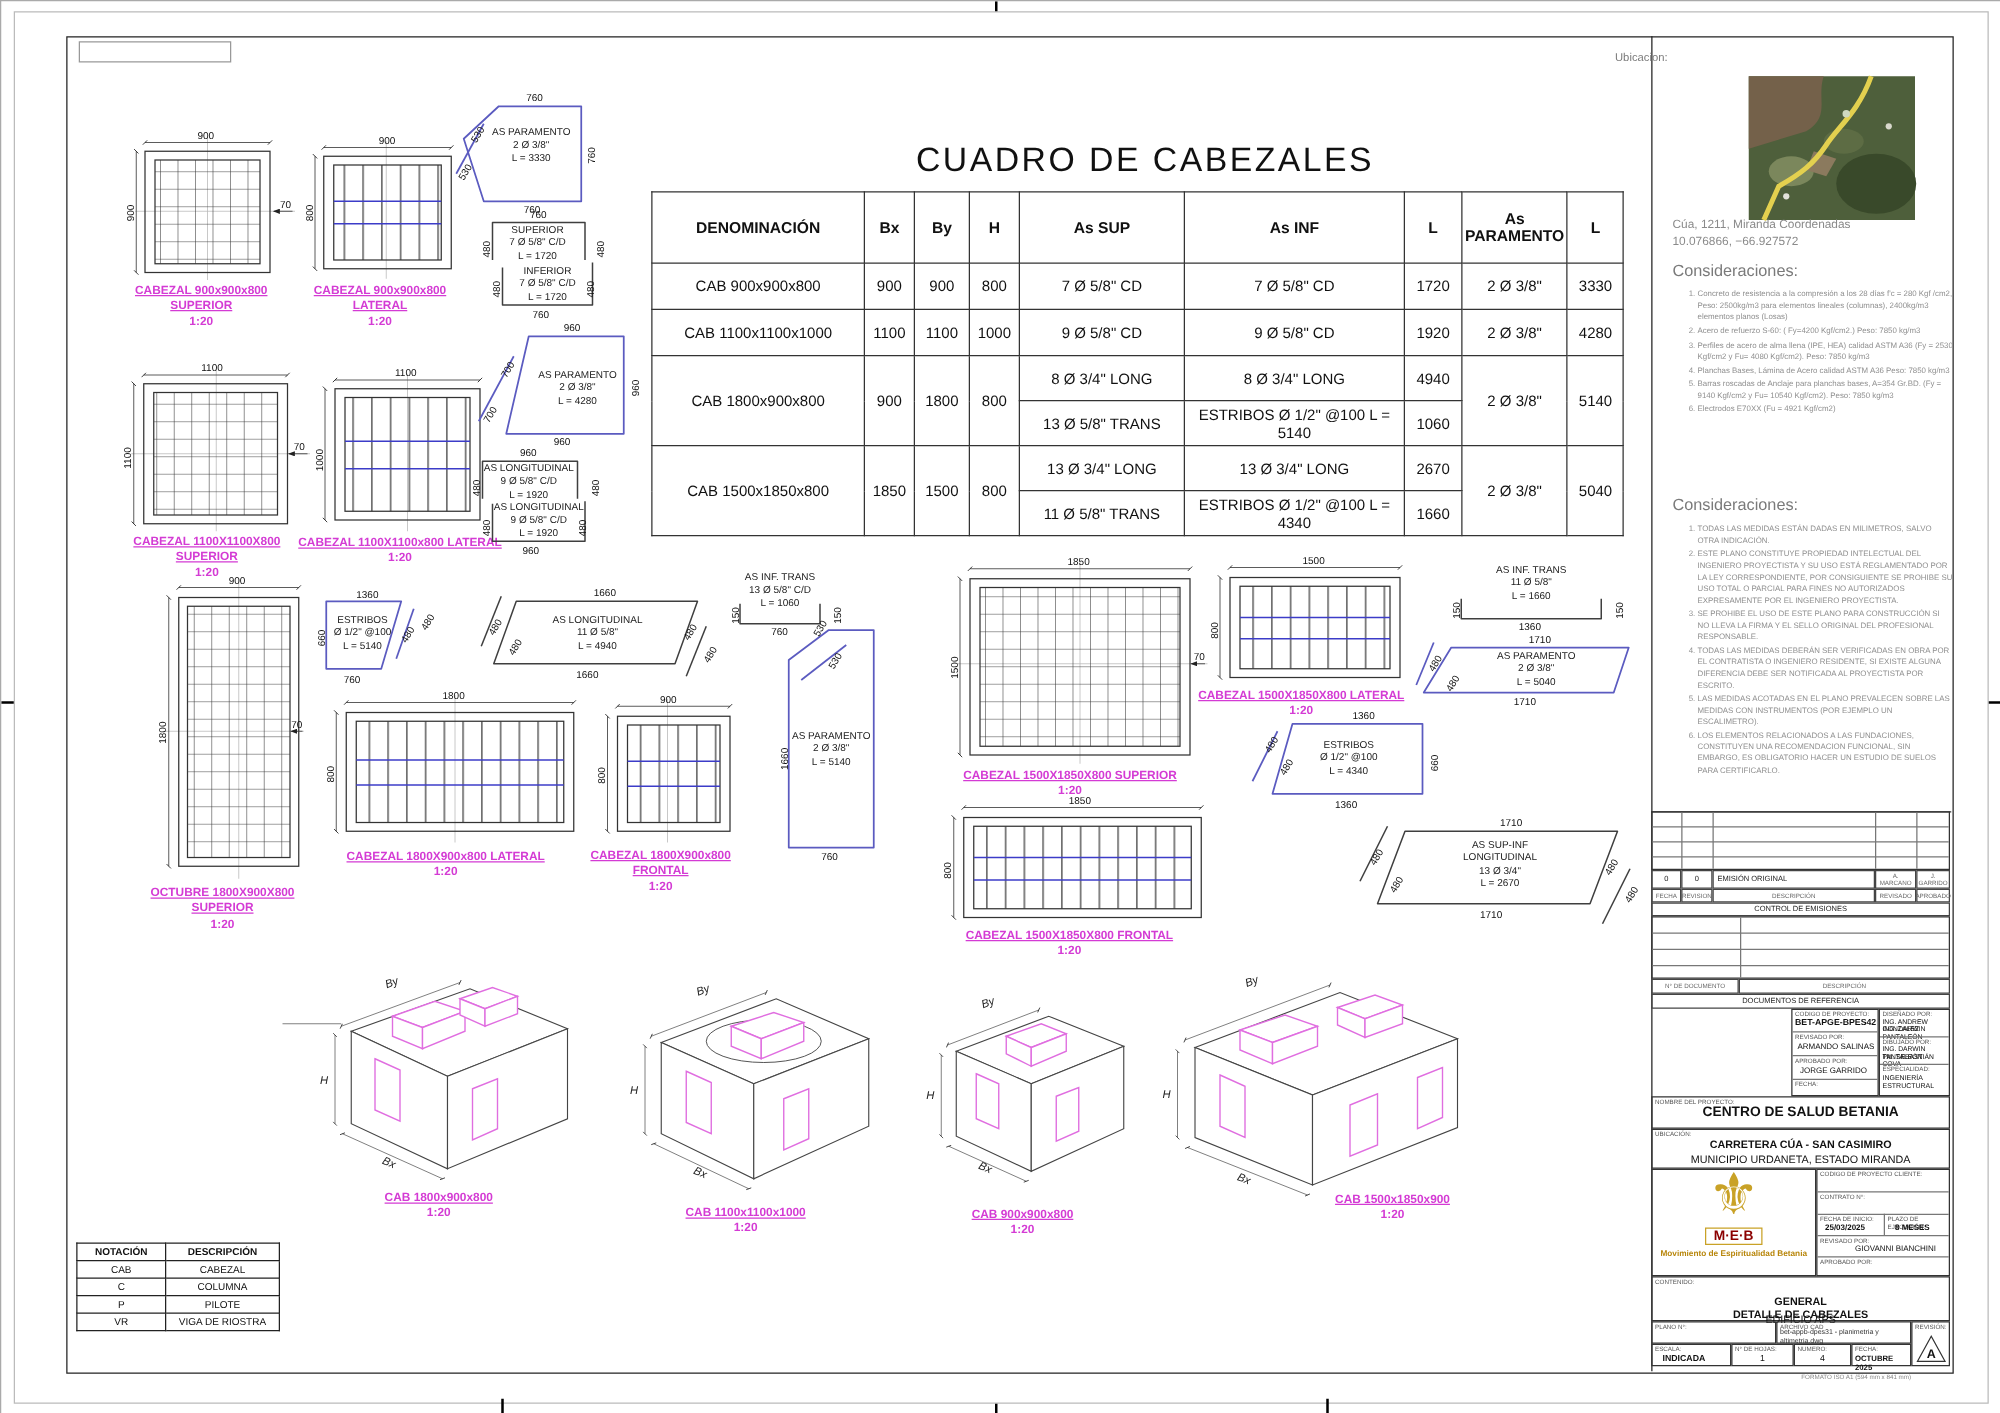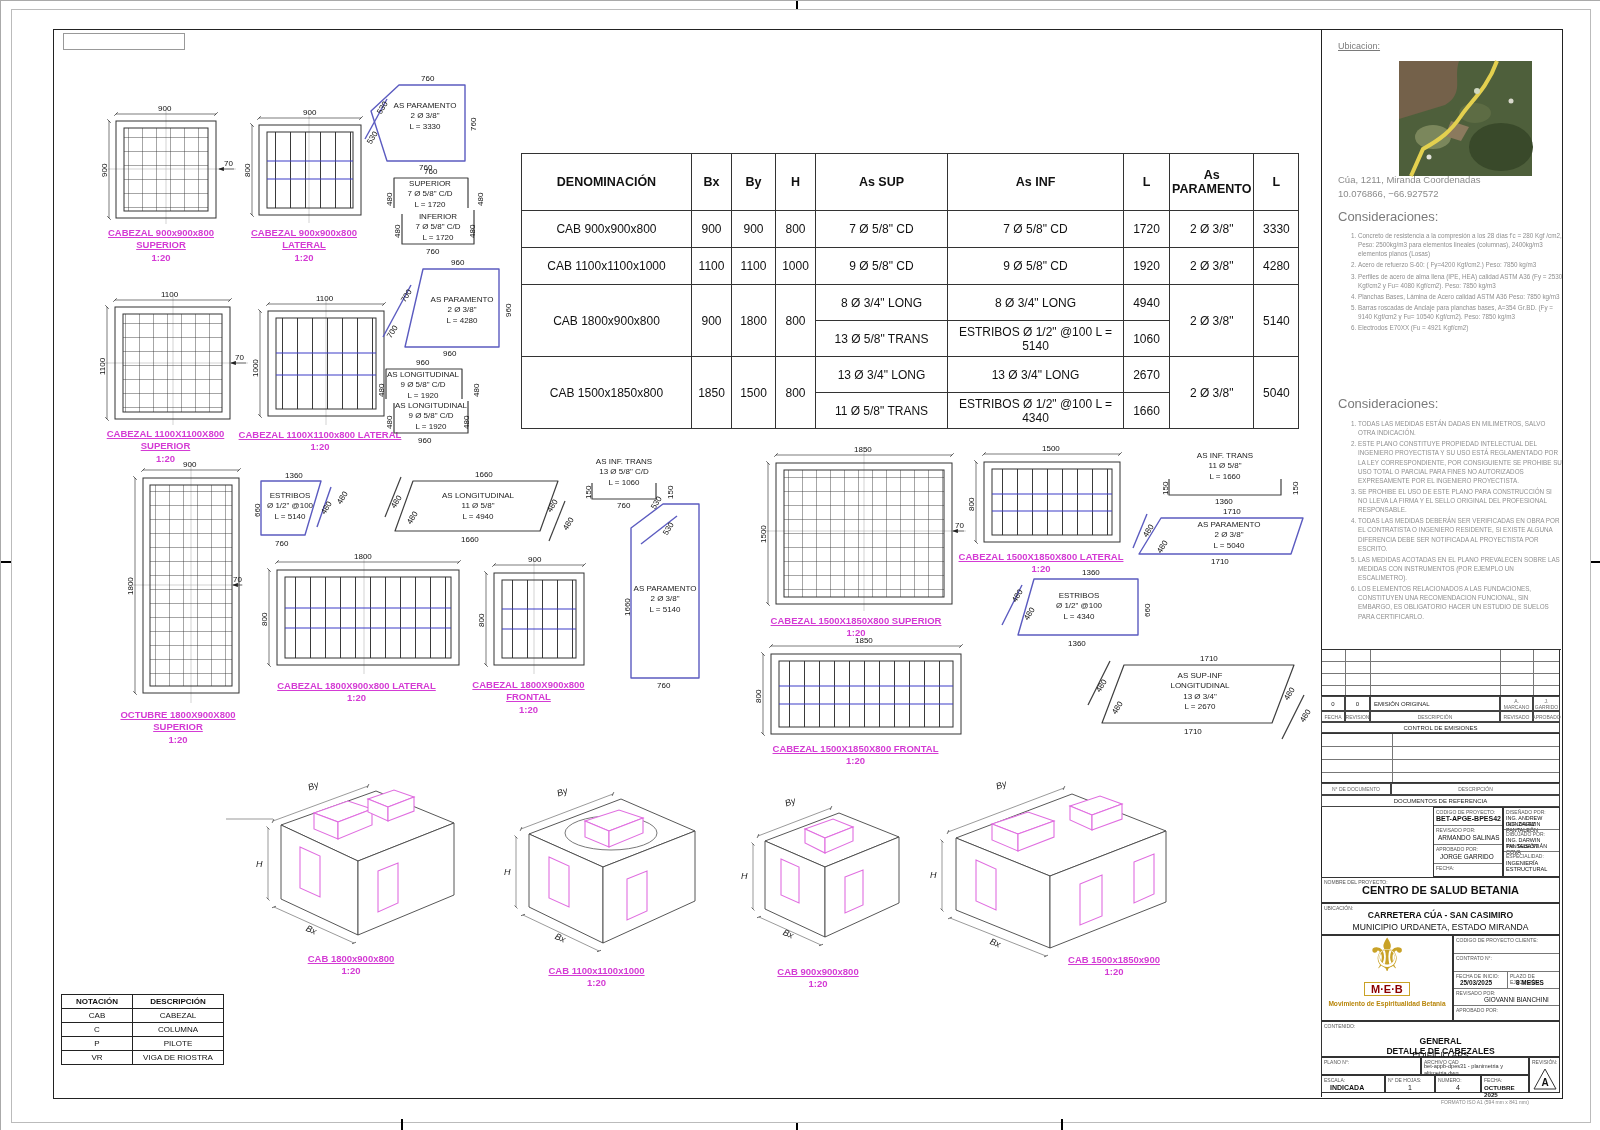--- a/index.html
+++ b/index.html
@@ -90,20 +90,21 @@
   <div class="vsep"></div>
   <div class="cornerbox"></div>
   
   <div class="tick" style="left:0;top:560px;width:10px;height:2px;"></div>
   <div class="tick" style="left:1590px;top:560px;width:10px;height:2px;"></div>
   <div class="tick" style="left:795px;top:0;width:2px;height:8px;"></div>
   <div class="tick" style="left:795px;top:1122px;width:2px;height:8px;"></div>
   <div class="tick" style="left:400px;top:1118px;width:2px;height:12px;"></div>
   <div class="tick" style="left:1060px;top:1118px;width:2px;height:12px;"></div>
 
+  <div class="title">CUADRO  DE  CABEZALES</div>
 
   
   <table class="cabtable">
     <colgroup>
         <col style="width:170px">
         <col style="width:40px">
         <col style="width:44px">
         <col style="width:40px">
       <col style="width:132px">
         <col style="width:176px">
@@ -657,21 +658,21 @@
       <td>PILOTE</td>
     </tr>
     <tr>
       <td>VR</td>
       <td>VIGA DE RIOSTRA</td>
     </tr>
   </tbody>
     </table>
 
   
-  <span class="sb-label" style="left:1337px;top:40px;text-decoration:underline;">Ubicacion:</span>
+  <span class="sb-label" style="left:1291px;top:40px;">Ubicacion:</span>
   <div class="d" style="left:1398px;top:60px;width:133px;height:115px;">
     <svg width="133" height="115">
       <rect width="133" height="115" fill="#4e5f3b"></rect>
       <path fill="#74614a" d="M0 0h60c-6 18 6 32-14 44L0 58z"></path>
       <ellipse fill="#39492a" cx="102" cy="86" rx="32" ry="24"></ellipse>
       <ellipse fill="#7b875c" cx="34" cy="76" rx="18" ry="12"></ellipse>
       <ellipse fill="#5d6c44" cx="76" cy="52" rx="16" ry="10"></ellipse>
       <path fill="#8b7a5e" d="M52 60l18 6-8 14-16-5z"></path>
       <path d="M98 0 C88 28 72 40 62 55 C52 70 42 78 24 88 L12 115" stroke="#e3d04f" stroke-width="4" fill="none"></path>
       <circle cx="78" cy="30" r="3" fill="#cfd8c0"></circle>

